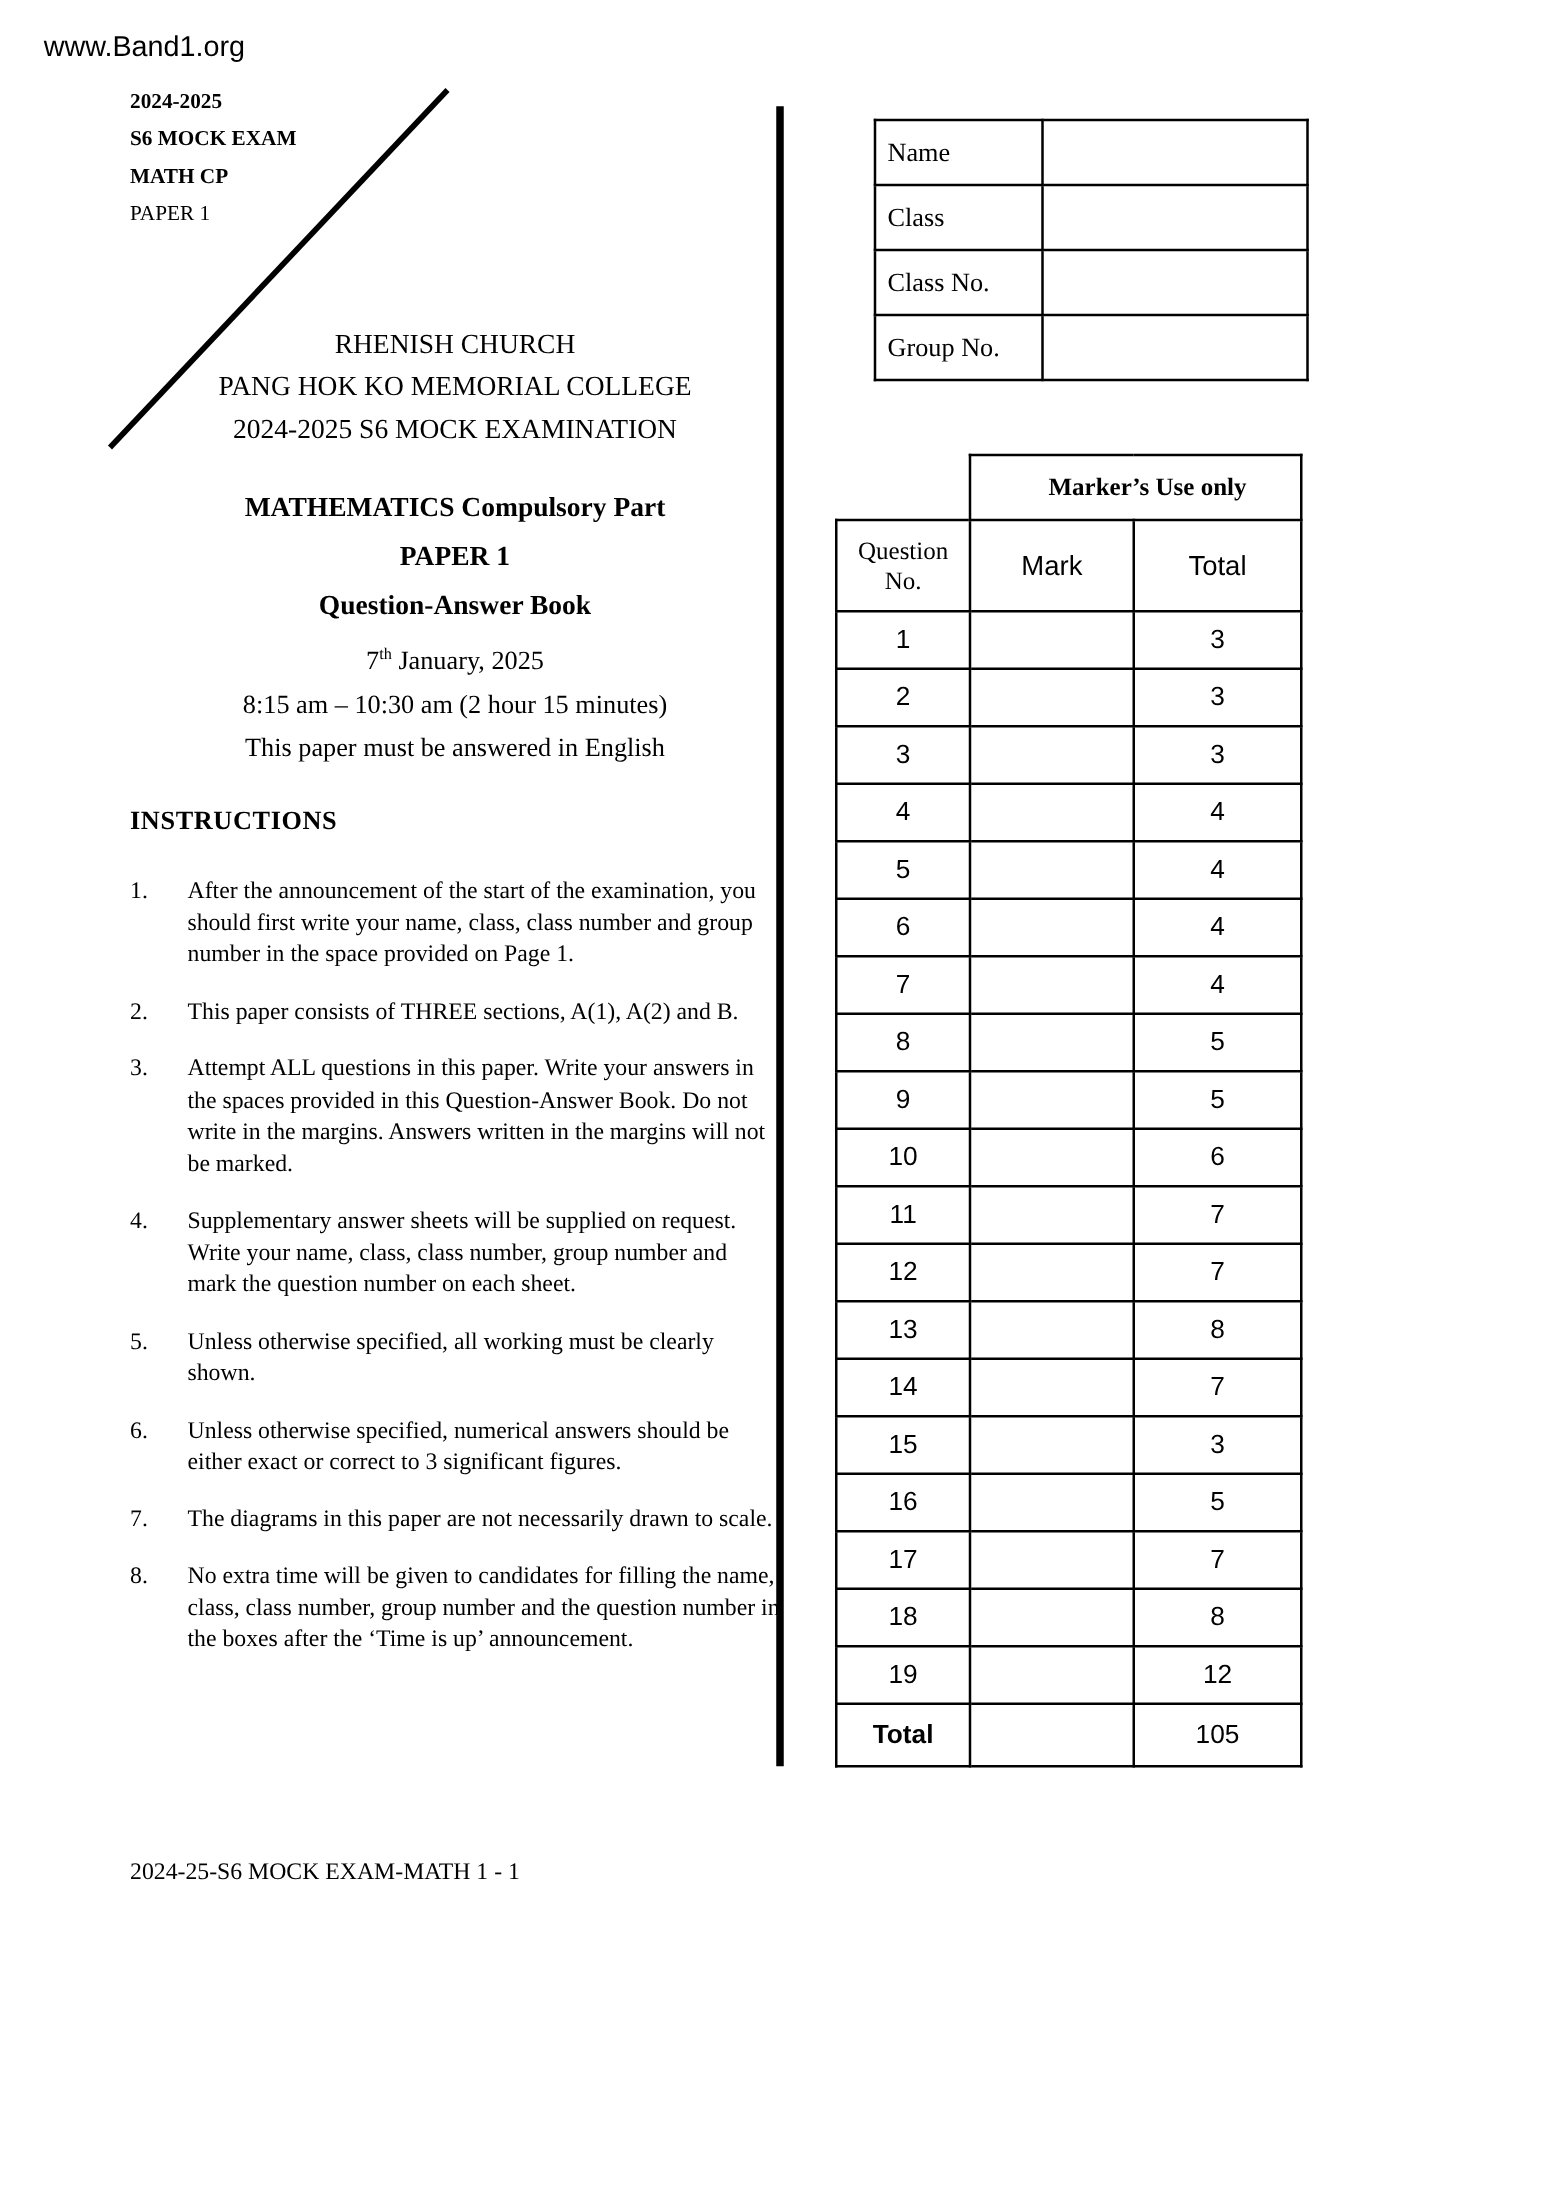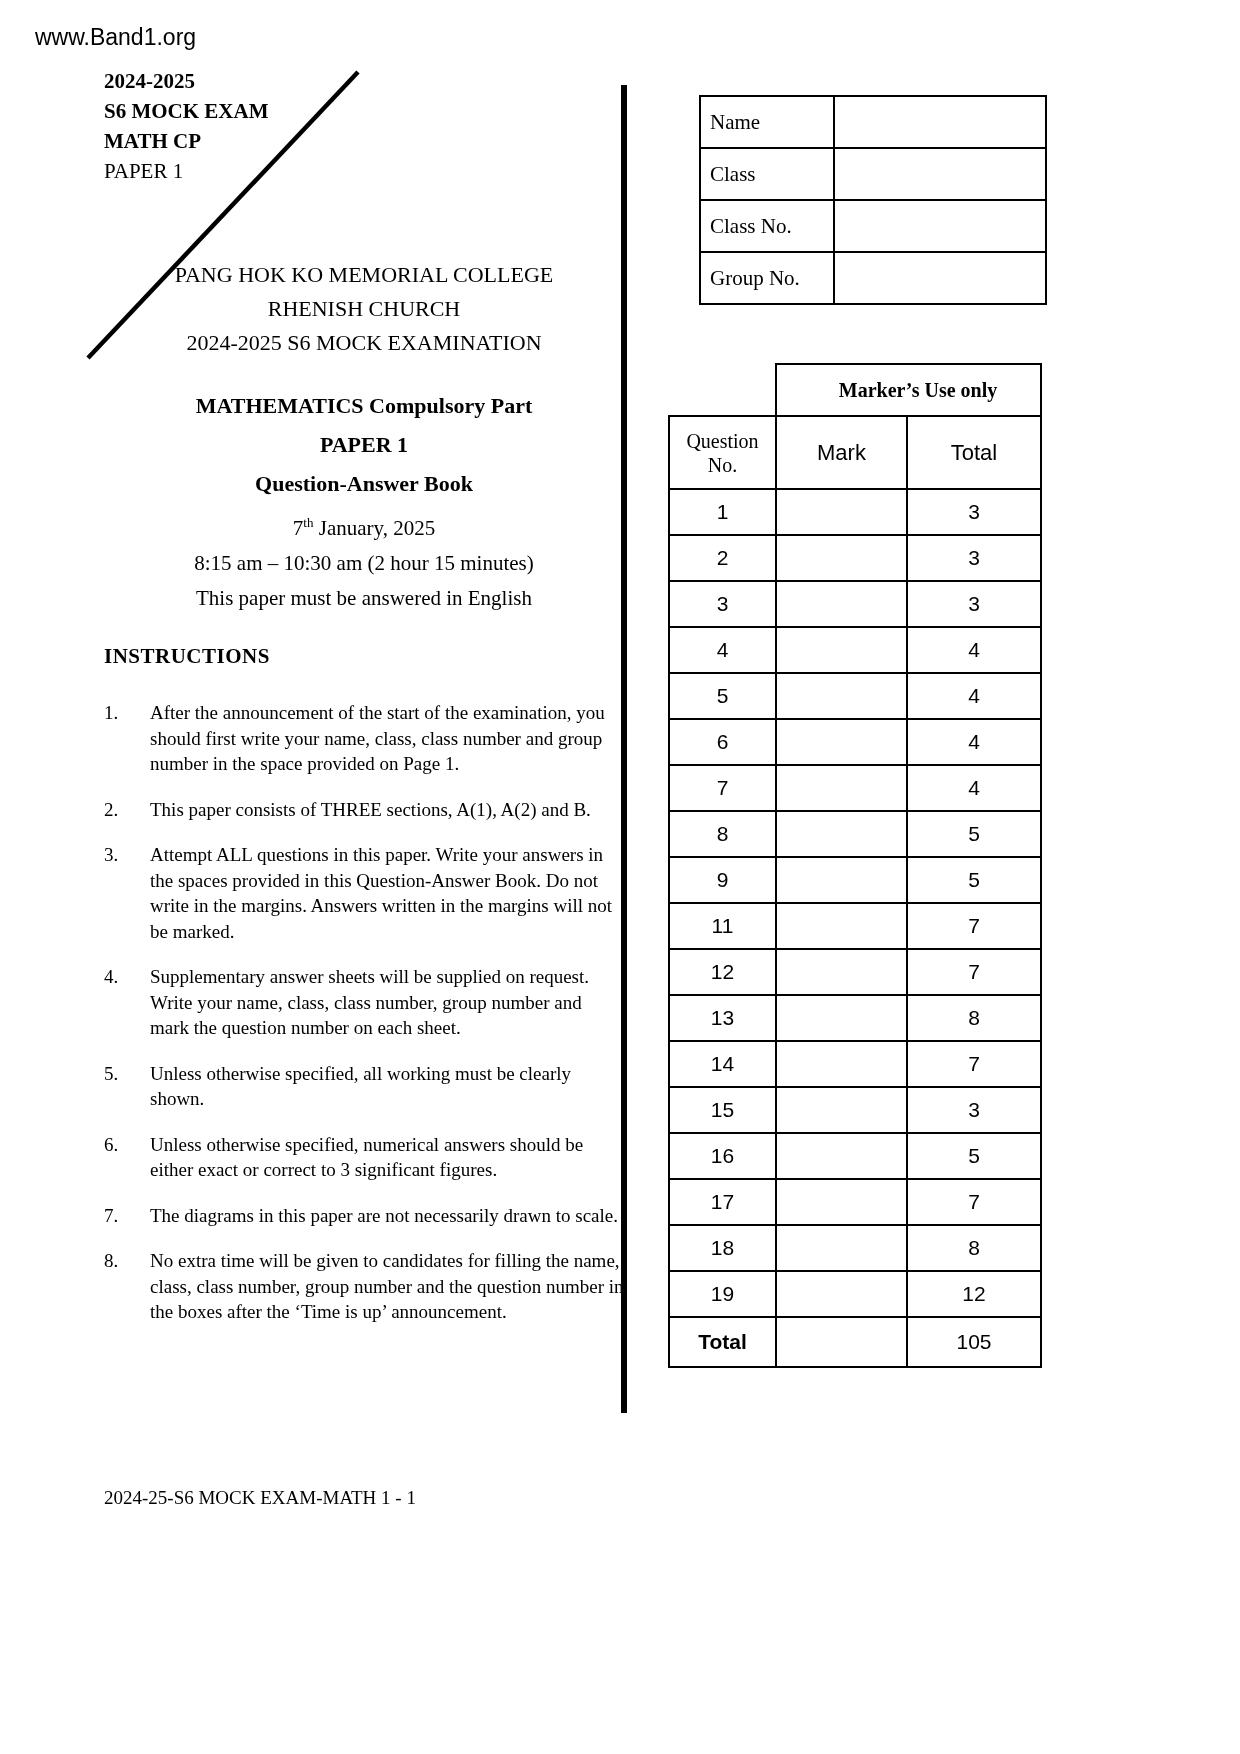--- a/index.html
+++ b/index.html
@@ -10,21 +10,21 @@
     font-family:"Liberation Serif", serif;
     overflow:hidden;
   }
   .watermark {
     position:absolute; left:35px; top:24px;
     font-family:"Liberation Sans", sans-serif;
     font-size:23px;
   }
   .corner {
     position:absolute; left:104px; top:66px;
-    font-size:21px; line-height:30px; font-weight:bold;
+    font-size:17px; line-height:30px; font-weight:bold;
   }
   .corner .normal { font-weight:normal; }
   svg.diag { position:absolute; left:0; top:0; }
   .centered {
     position:absolute; left:88px; width:552px; text-align:center;
   }
   .school   { top:258px; font-size:22px; line-height:34px; }
   .titleblk { top:386px; font-size:22px; line-height:39px; font-weight:bold; }
   .infoblk  { top:505px; font-size:21px; line-height:35px; }
   .infoblk sup { font-size:13px; }
@@ -86,22 +86,22 @@
     <div>S6 MOCK EXAM</div>
     <div>MATH CP</div>
     <div class="normal">PAPER 1</div>
   </div>
 
   <svg class="diag" width="380" height="372">
     <line x1="358" y1="72" x2="88" y2="358" stroke="#000" stroke-width="4.5"></line>
   </svg>
 
   <div class="centered school">
+    <div>RHENISH CHURCH</div>
     <div>PANG HOK KO MEMORIAL COLLEGE</div>
-    <div>RHENISH CHURCH</div>
     <div>2024-2025 S6 MOCK EXAMINATION</div>
   </div>
 
   <div class="centered titleblk">
     <div>MATHEMATICS Compulsory Part</div>
     <div>PAPER 1</div>
     <div>Question-Answer Book</div>
   </div>
 
   <div class="centered infoblk">
@@ -225,20 +225,25 @@
         <td>8</td>
         <td></td>
         <td>5</td>
       </tr>
         <tr class="mrow">
         <td>9</td>
         <td></td>
         <td>5</td>
       </tr>
         <tr class="mrow">
+        <td>10</td>
+        <td></td>
+        <td>6</td>
+      </tr>
+        <tr class="mrow">
         <td>11</td>
         <td></td>
         <td>7</td>
       </tr>
         <tr class="mrow">
         <td>12</td>
         <td></td>
         <td>7</td>
       </tr>
         <tr class="mrow">

